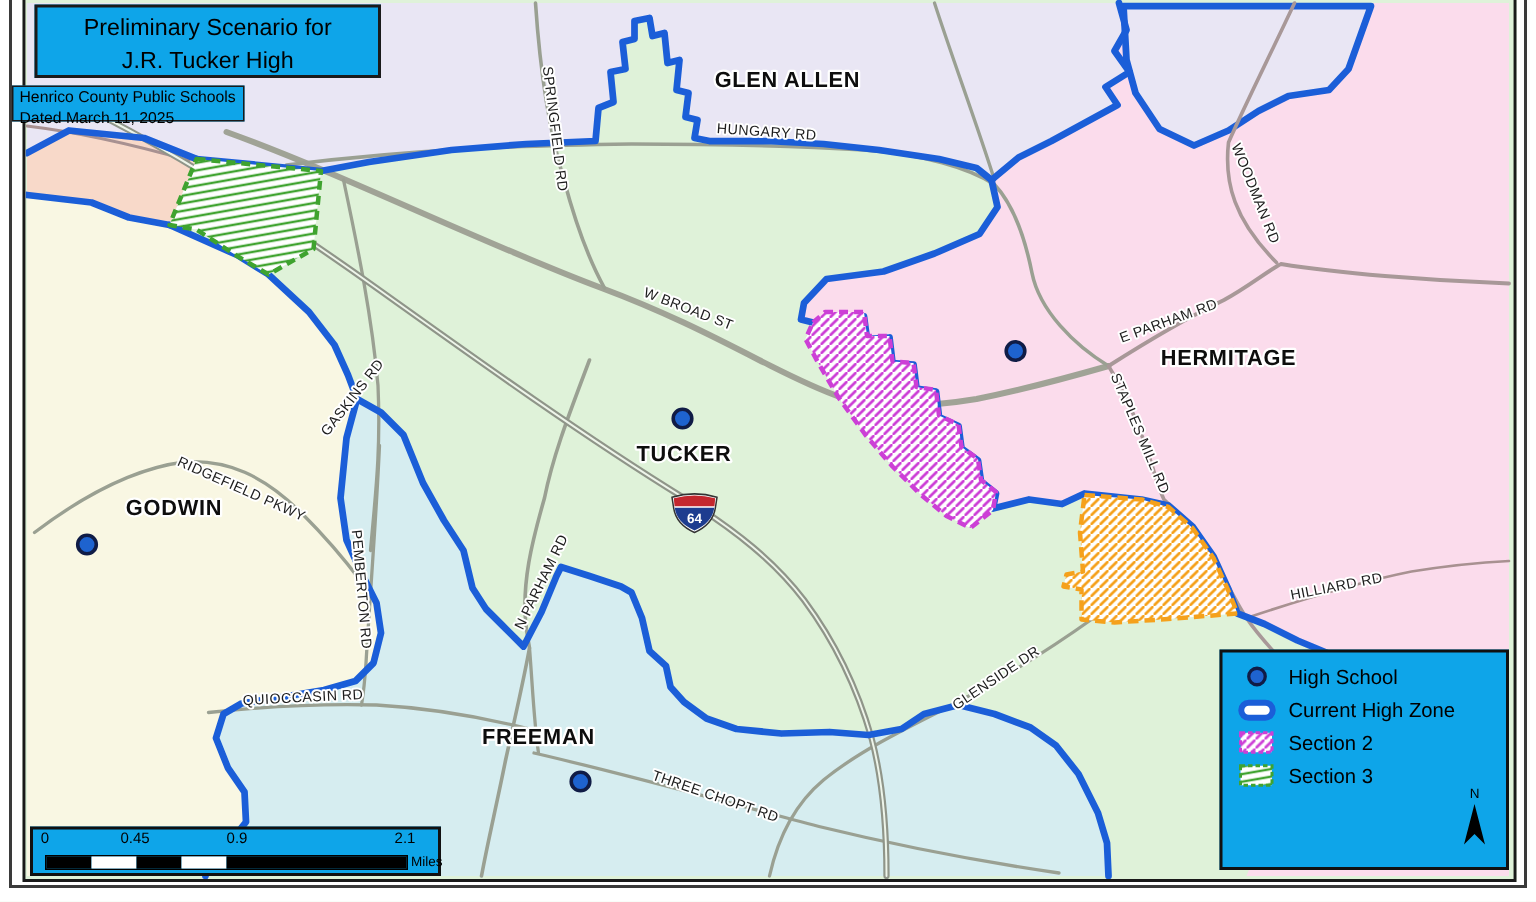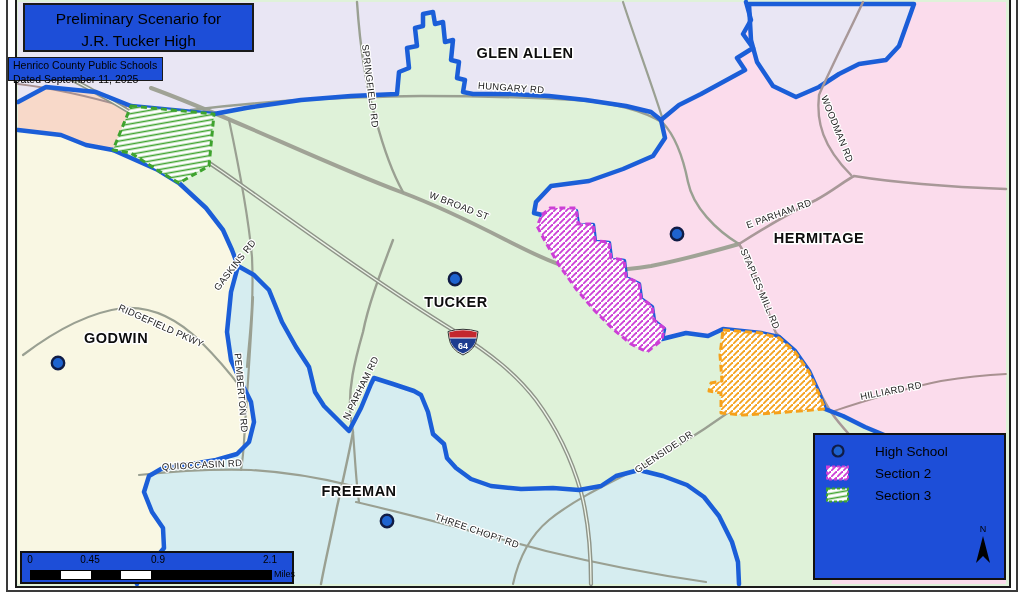--- a/index.html
+++ b/index.html
@@ -13,29 +13,29 @@
 
   .zlbl{font-family:"Liberation Sans",sans-serif;font-size:14.5px;font-weight:bold;
         fill:#0d0d0d;letter-spacing:.5px;text-anchor:middle;
         paint-order:stroke;stroke:#fff;stroke-width:3px;stroke-linejoin:round;}
   .rlbl{font-family:"Liberation Sans",sans-serif;font-size:9.5px;fill:#1c1c1c;
         letter-spacing:.3px;text-anchor:middle;
         paint-order:stroke;stroke:#fff;stroke-width:2.6px;stroke-linejoin:round;}
   .shieldnum{font-family:"Liberation Sans",sans-serif;font-size:9px;font-weight:bold;
         fill:#fff;text-anchor:middle;}
 
-  .box{position:absolute;background:#1d4ed8;border:2px solid #1a1a1a;box-sizing:border-box;}
+  .box{position:absolute;background:#0ea5e9;border:2px solid #1a1a1a;box-sizing:border-box;}
   .titlebox{left:23px;top:3px;width:231px;height:49px;text-align:center;
         font-size:15.5px;line-height:1.4;padding-top:3px;}
   .subbox{left:8px;top:57px;width:155px;height:24px;border-width:1.5px;
         font-size:10.5px;line-height:1.3;padding:1px 4px;}
 
   .legend{left:813px;top:433px;width:193px;height:147px;border:2.5px solid #111;
         padding:5px 0 0 10px;font-size:13.5px;color:#000;}
-  .lrow{display:flex;align-items:center;height:22px;gap:24px;}
+  .lrow{display:flex;align-items:center;height:22px;gap:8px;}
   .lheading{height:22px;line-height:22px;}
   .north{position:absolute;right:12px;bottom:10px;text-align:center;
         font-size:9px;line-height:1.1;color:#000;}
 
   .scalebox{left:20px;top:551px;width:274px;height:33px;border:2px solid #111;}
   .scalebox span.tick{position:absolute;top:1px;font-size:10px;transform:translateX(-50%);color:#000;}
   .bar{position:absolute;left:8px;top:17px;width:240px;height:8px;border:1px solid #000;
         display:flex;box-sizing:content-box;}
   .seg{height:100%;}
   .miles{position:absolute;left:252px;top:16px;font-size:9px;color:#000;}
@@ -151,29 +151,35 @@
     </svg>
   </div>
 
   <div class="box titlebox">
     <div>Preliminary Scenario for</div>
     <div>J.R. Tucker High</div>
   </div>
 
   <div class="box subbox">
     <div>Henrico County Public Schools</div>
-    <div>Dated September 11, 2025</div>
+    <div>Dated March 11, 2025</div>
   </div>
 
   <div class="box legend">
     <div class="lrow">
       <svg width="26" height="16">
         <circle cx="13" cy="8" r="5.5" fill="#1e63cf" stroke="#101c46" stroke-width="2.2"></circle>
       </svg>
       <span>High School</span>
+    </div>
+    <div class="lrow">
+      <svg width="26" height="15">
+        <rect x="2.5" y="2.5" width="21" height="10" rx="5" fill="#fff" stroke="#1b5ed8" stroke-width="4"></rect>
+      </svg>
+      <span>Current High Zone</span>
     </div>
     <div class="lrow">
       <svg width="26" height="16">
         <rect x="2" y="1.5" width="21" height="13" fill="url(#hatchMagenta)" stroke="#cc3fd6" stroke-width="2" stroke-dasharray="3 2"></rect>
       </svg>
       <span>Section 2</span>
     </div>
     <div class="lrow">
       <svg width="26" height="16">
         <rect x="2" y="1.5" width="21" height="13" fill="url(#hatchGreen)" stroke="#3fa32f" stroke-width="2" stroke-dasharray="3 2"></rect>

